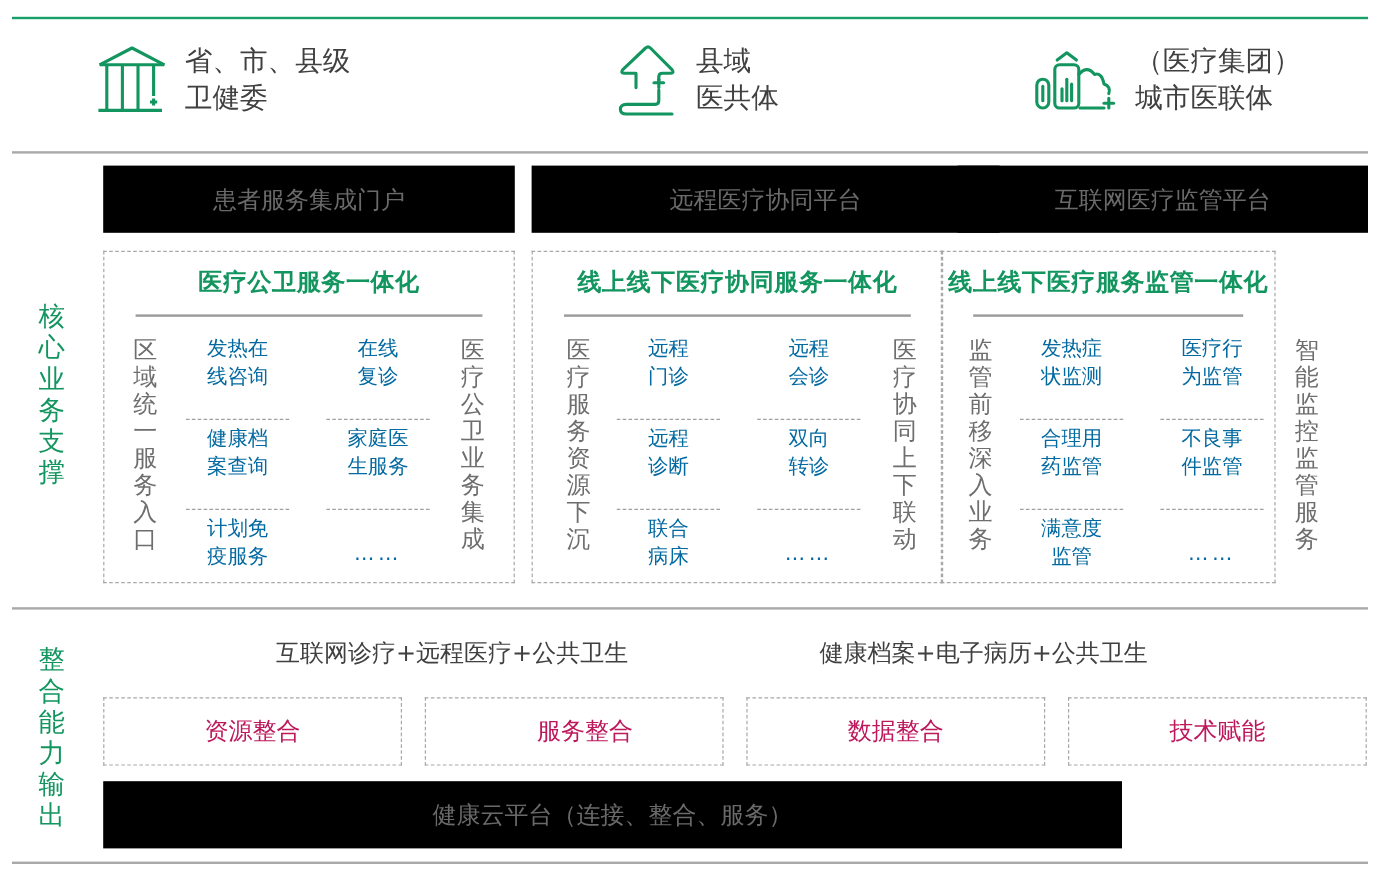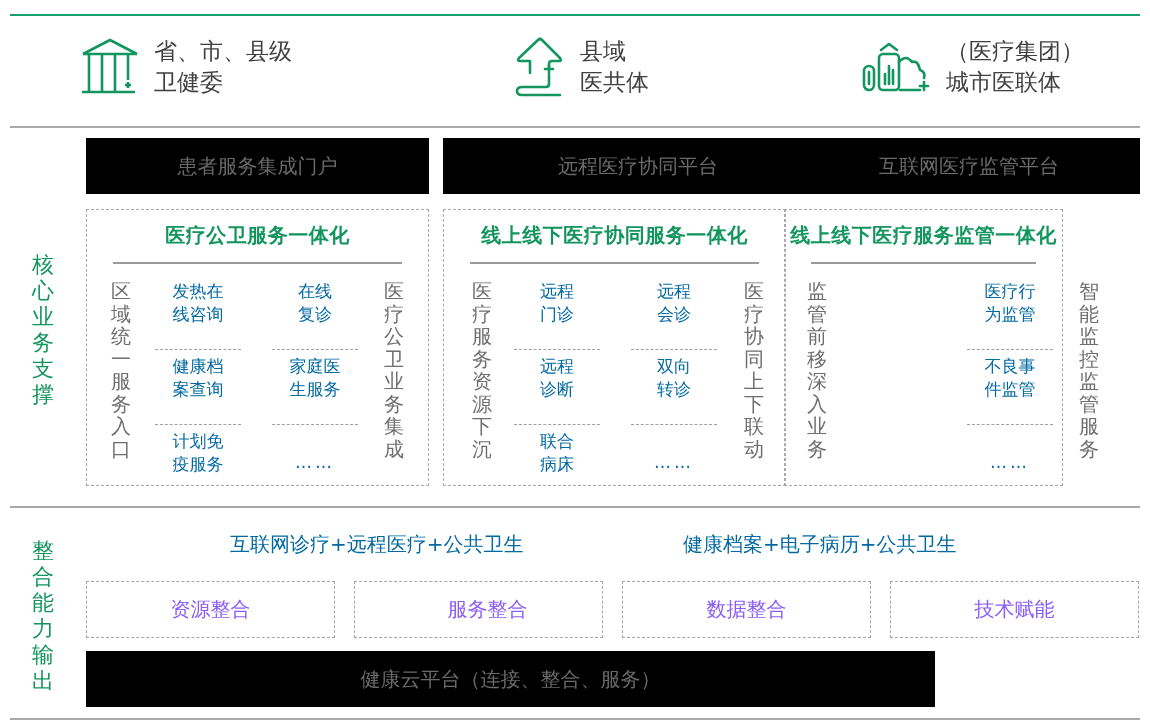--- a/index.html
+++ b/index.html
@@ -26,23 +26,23 @@
   .panel-rule { position: absolute; top: 52px; left: 26px; right: 26px; height: 2px; background: #9a9a9a; }
   .vcol { position: absolute; top: 70px; width: 24px; font-size: 20px; line-height: 22.5px;
           color: #6e6e6e; text-align: center; }
   .vcol span { display: block; }
   .cell-col { position: absolute; top: 70px; width: 86px; }
   .cell { height: 65px; display: flex; flex-direction: column; align-items: center; justify-content: flex-start;
           font-size: 17px; line-height: 23px; color: #0369a1; text-align: left; }
   .cell.dots { justify-content: center; letter-spacing: 3px; padding-top: 0; }
   .cell-sep { height: 0; border-top: 1.5px dashed #a0a0a0; margin: 4px 0 5px 0; }
 
-  .center-text { position: absolute; font-size: 20px; color: #0369a1; white-space: nowrap; }
+  .center-text { position: absolute; font-size: 20px; color: #404040; white-space: nowrap; }
   .dash-box { position: absolute; top: 581px; height: 57px; border: 1.5px dashed #a8a8a8; box-sizing: border-box;
-              display: flex; align-items: center; justify-content: center; font-size: 20px; color: #8b5cf6; }
+              display: flex; align-items: center; justify-content: center; font-size: 20px; color: #be185d; }
 </style>
 </head>
 <body>
 
 <div class="line-green" style="top:14px;"></div>
 
 <div class="top-item" style="left:80px;">
   <svg width="60" height="58" viewBox="0 0 60 58">
     <g fill="none" stroke="#13955f" stroke-width="2.6" stroke-linejoin="round">
       <polyline points="3,16 30,2 57,16"></polyline>
@@ -232,20 +232,36 @@
   <div class="vcol" style="left:20px;">
     <span>监</span>
       <span>管</span>
     <span>前</span>
       <span>移</span>
     <span>深</span>
       <span>入</span>
     <span>业</span>
       <span>务</span>
   </div>
+  <div class="cell-col" style="left:65px;">
+    <div class="cell">
+        <div>发热症</div>
+        <div>状监测</div>
+      </div>
+    <div class="cell-sep"></div>
+    <div class="cell">
+        <div>合理用</div>
+        <div>药监管</div>
+      </div>
+    <div class="cell-sep"></div>
+    <div class="cell">
+        <div>满意度</div>
+        <div>监管</div>
+      </div>
+  </div>
   <div class="cell-col" style="left:182px;">
     <div class="cell">
         <div>医疗行</div>
         <div>为监管</div>
       </div>
     <div class="cell-sep"></div>
     <div class="cell">
         <div>不良事</div>
         <div>件监管</div>
       </div>

